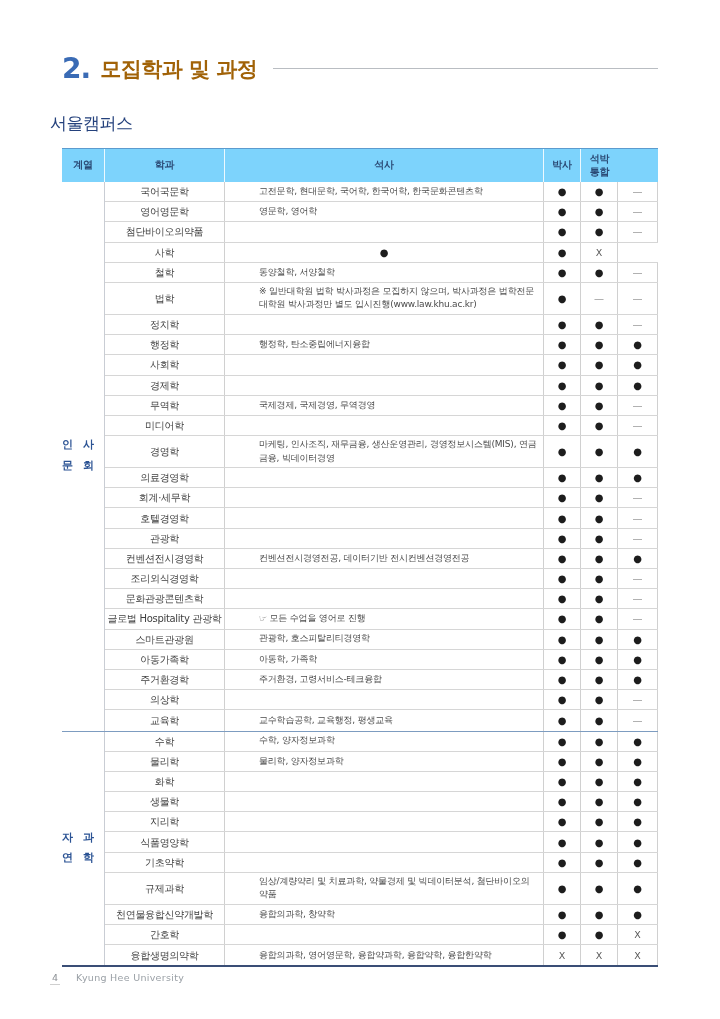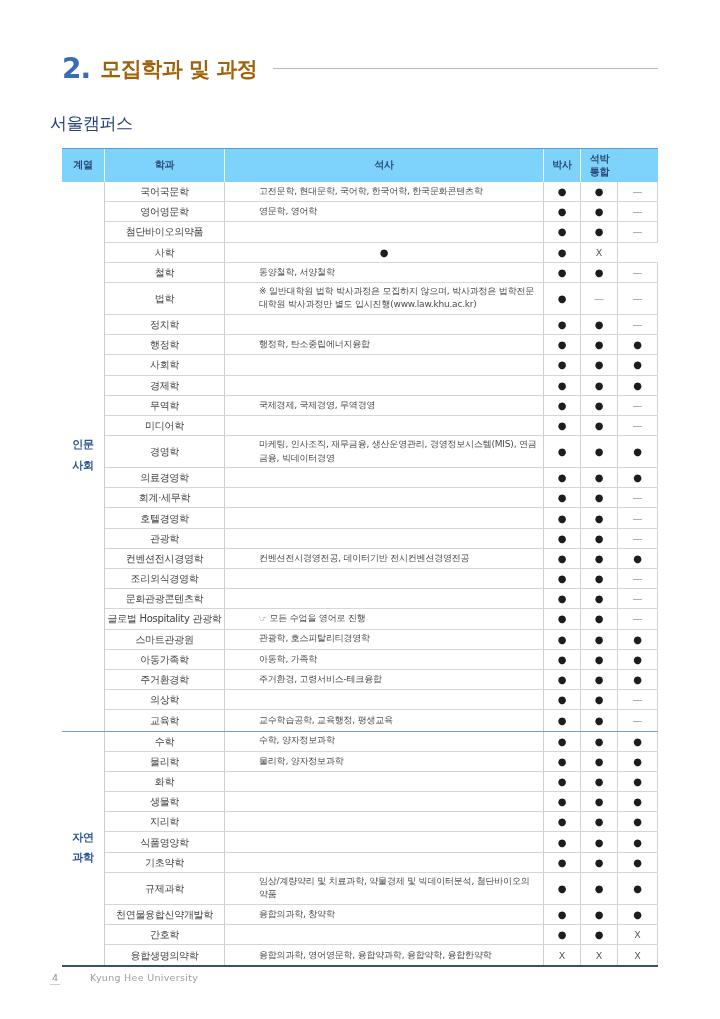--- a/index.html
+++ b/index.html
@@ -34,21 +34,21 @@
     display:flex; flex-direction:column; align-items:center; justify-content:center;
     color:#2b4a75; font-weight:700; font-size:10px; text-align:center;
     border-right:1px solid rgba(255,255,255,0.85); line-height:1.25; letter-spacing:-0.2px;
   }
   .th:last-child { border-right:none; }
 
   .tbody { border-bottom:2px solid #3a4e76; }
   .group { display:flex; border-bottom:1px solid #7d9cc0; }
   .group:last-child { border-bottom:none; }
   .cat-cell {
-    width:43px; flex:0 0 43px; display:flex; flex-direction:column;
+    width:43px; flex:0 0 43px; display:flex; flex-direction:row;
     justify-content:center; align-items:center;
     border-right:1px solid #c9cdd4;
   }
   .cat-line { font-size:11px; font-weight:800; color:#2b5394; line-height:1.9; letter-spacing:-0.3px; }
   .rows { flex:1; display:flex; flex-direction:column; }
   .row {
     display:grid; grid-template-columns:120px 319px 37px 37px 40px;
     border-bottom:1px solid #d6d6d6; min-height:20.2px; align-items:stretch;
   }
   .row:last-child { border-bottom:none; }
@@ -66,21 +66,21 @@
   .mark-dot { font-size:10px; color:#1d1d1d; }
   .mark-dash { font-size:10px; color:#9a9a9a; }
   .mark-x { font-size:9.5px; color:#5a5a5a; }
 
   
   .footer {
     position:absolute; left:50px; top:972px; display:flex; align-items:baseline;
     color:#9aa0a6; font-size:9.5px;
   }
   .footer-num { color:#8b8f94; border-bottom:1px solid #cfcfcf; padding:0 2px 1px 2px; }
-  .footer-text { margin-left:30px; letter-spacing:0.3px; }
+  .footer-text { margin-left:16px; letter-spacing:0.3px; }
 </style>
 </head>
 <body>
 
 <div class="page">
 
   <div class="title-row">
     <span class="title-num">2.</span>
     <span class="title-text">모집학과 및 과정</span>
     <span class="title-line"></span>

